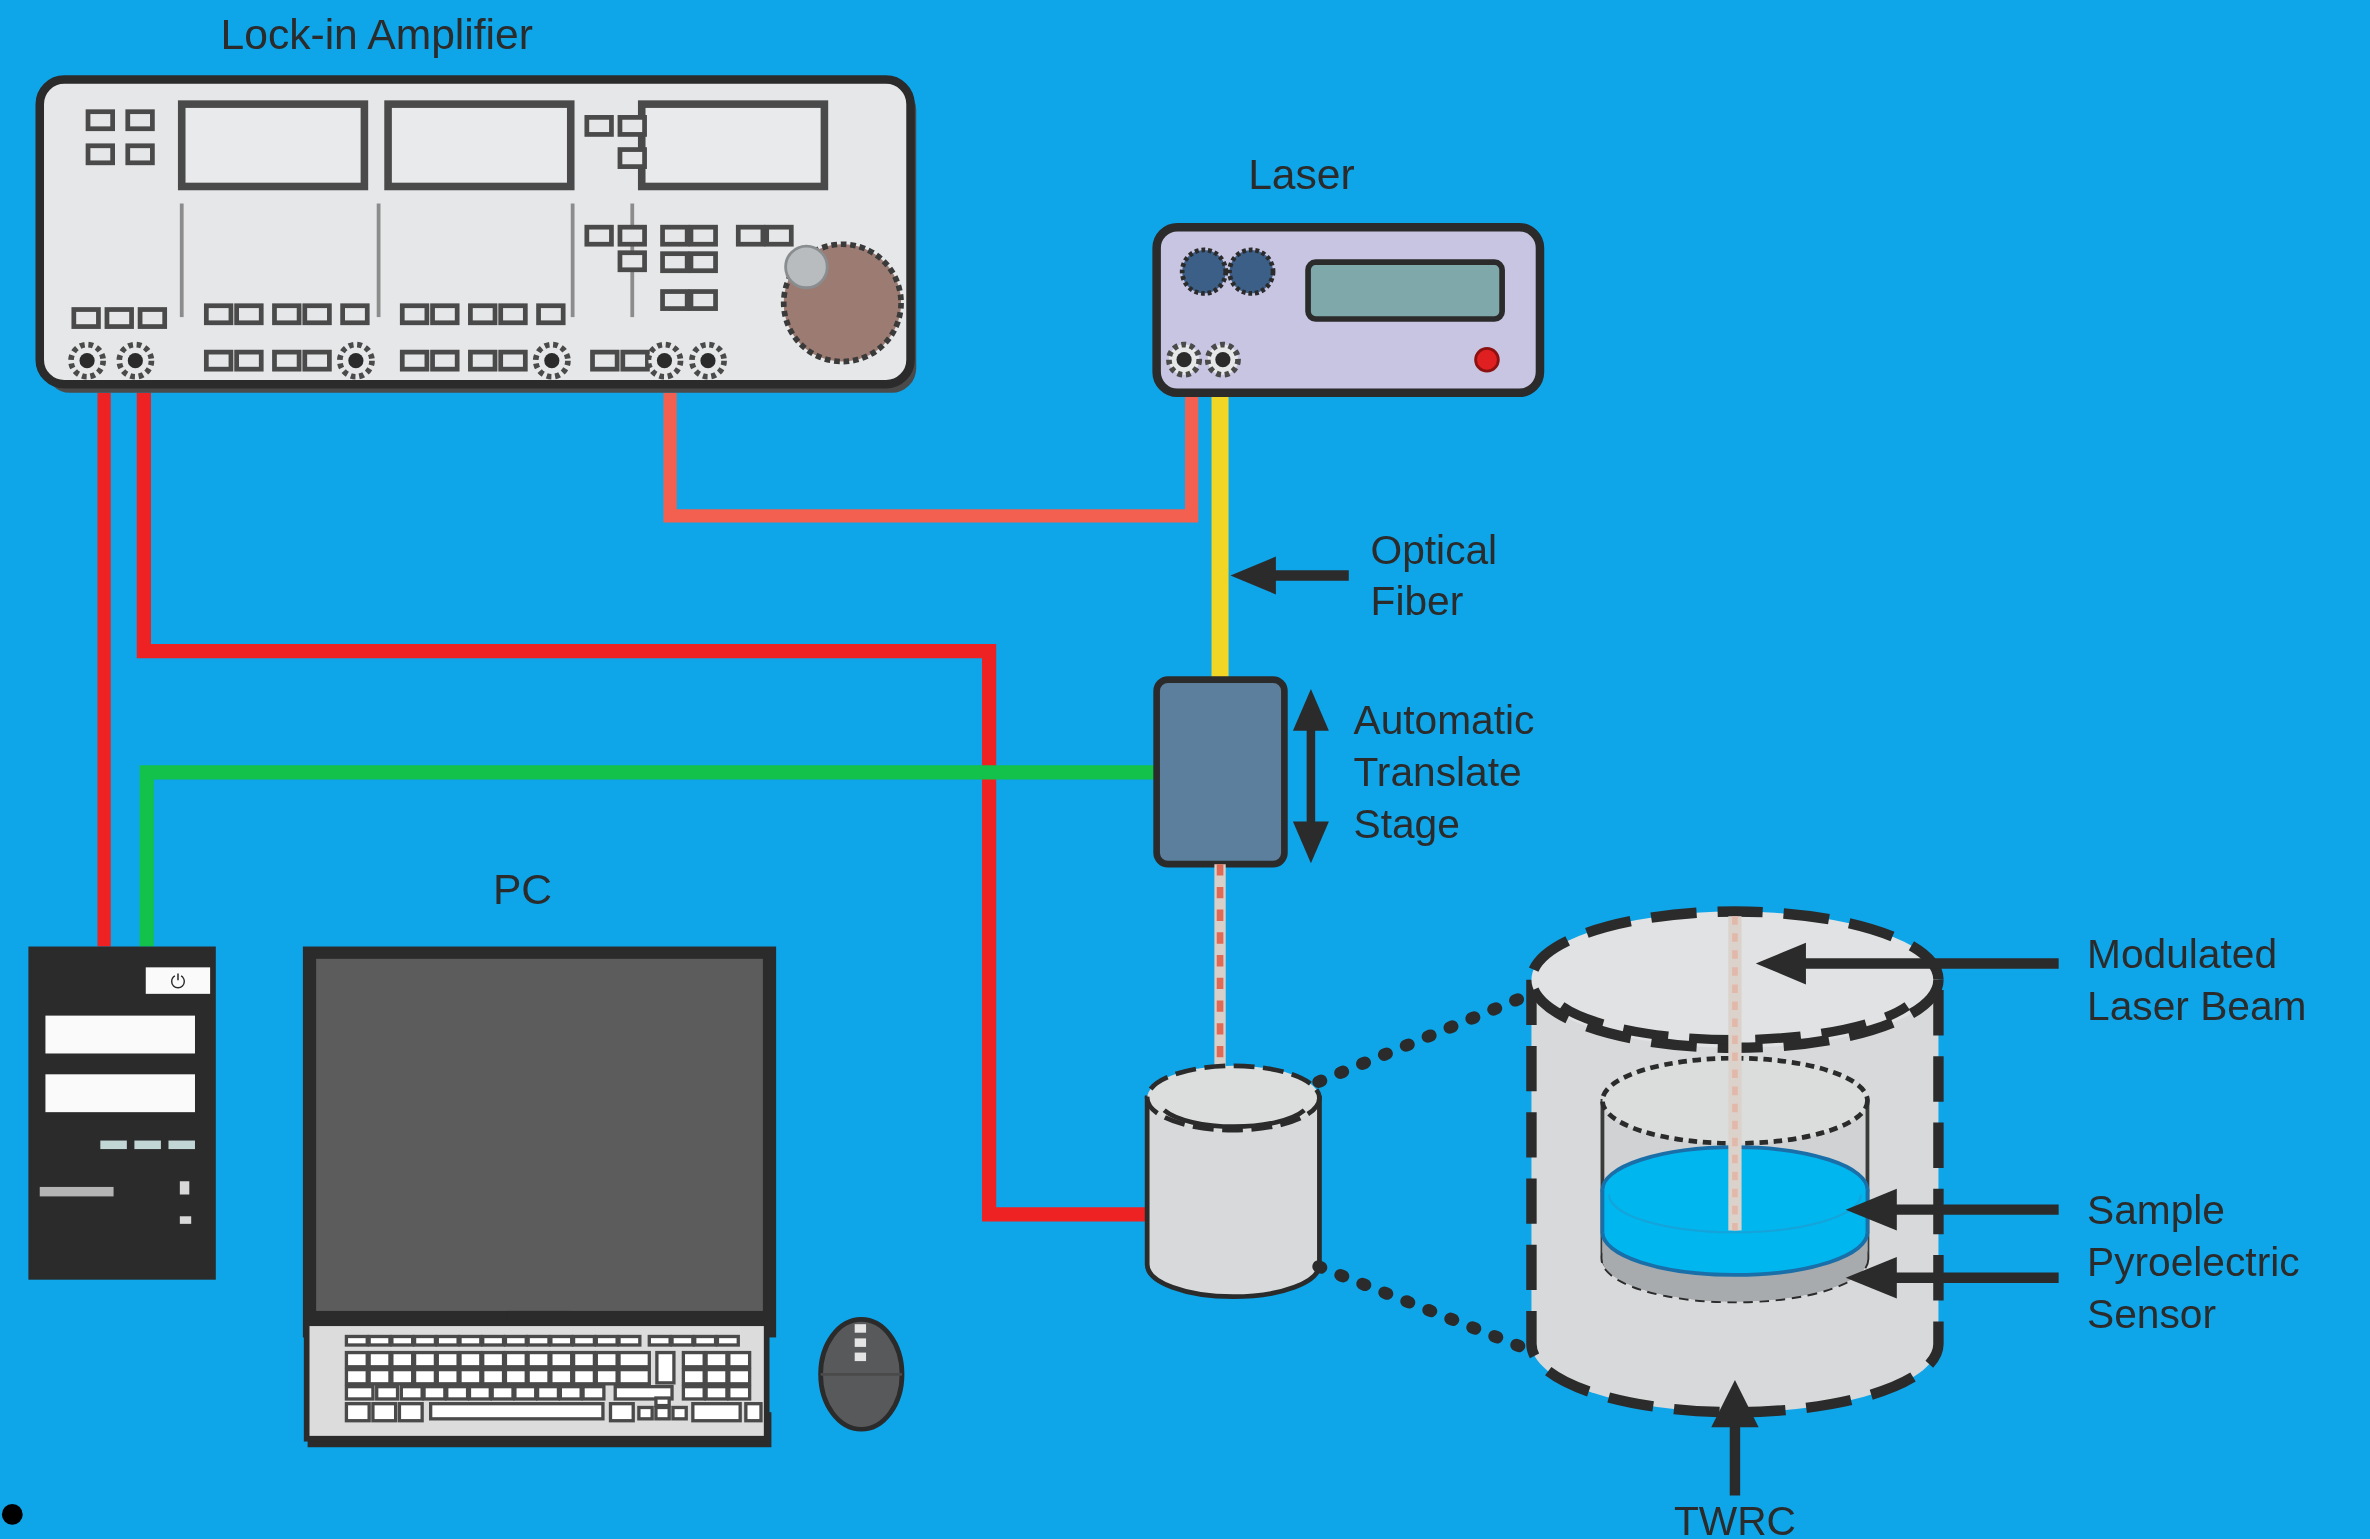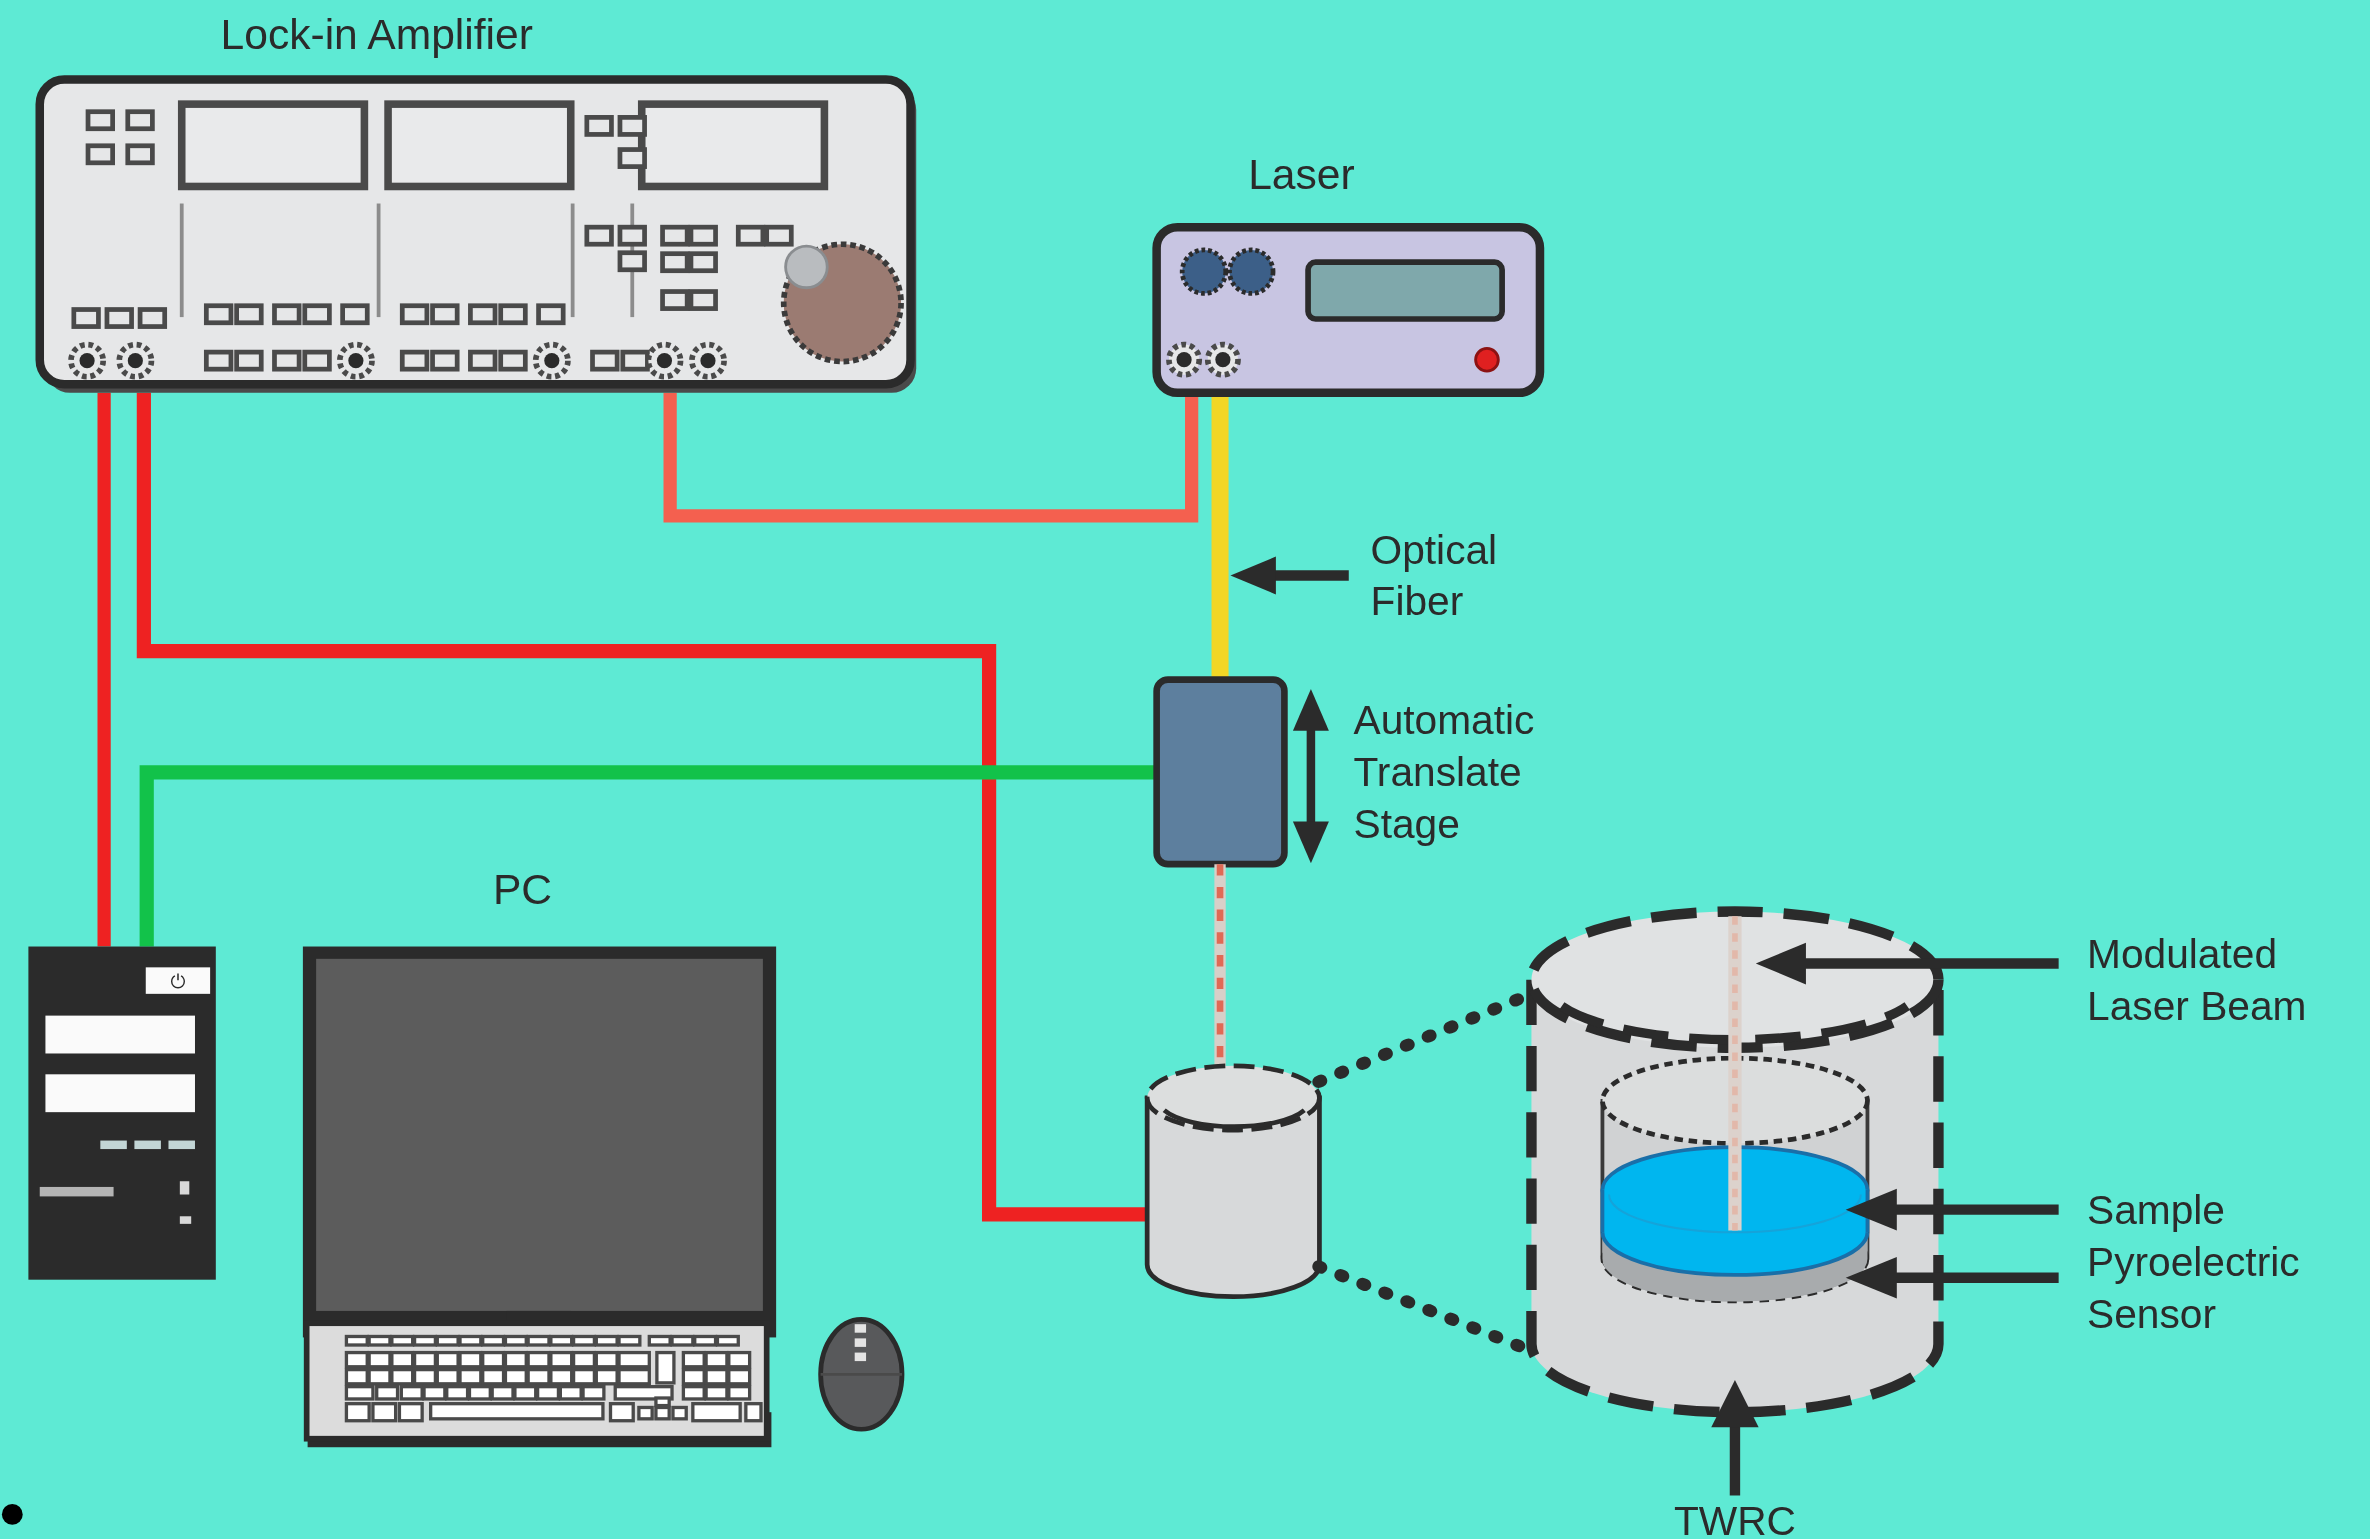--- a/index.html
+++ b/index.html
@@ -8,21 +8,21 @@
     padding: 0;
     background: #ffffff;
   }
   body {
     font-family: "Liberation Sans", sans-serif;
   }
   #stage {
     position: relative;
     width: 2371px;
     height: 1540px;
-    background: #5eead4;
+    background: #0ea5e9;
     overflow: hidden;
   }
   #stage svg {
     position: absolute;
     left: 0;
     top: 0;
   }
   .lbl {
     font-family: "Liberation Sans", sans-serif;
     fill: #2b2b2b;

